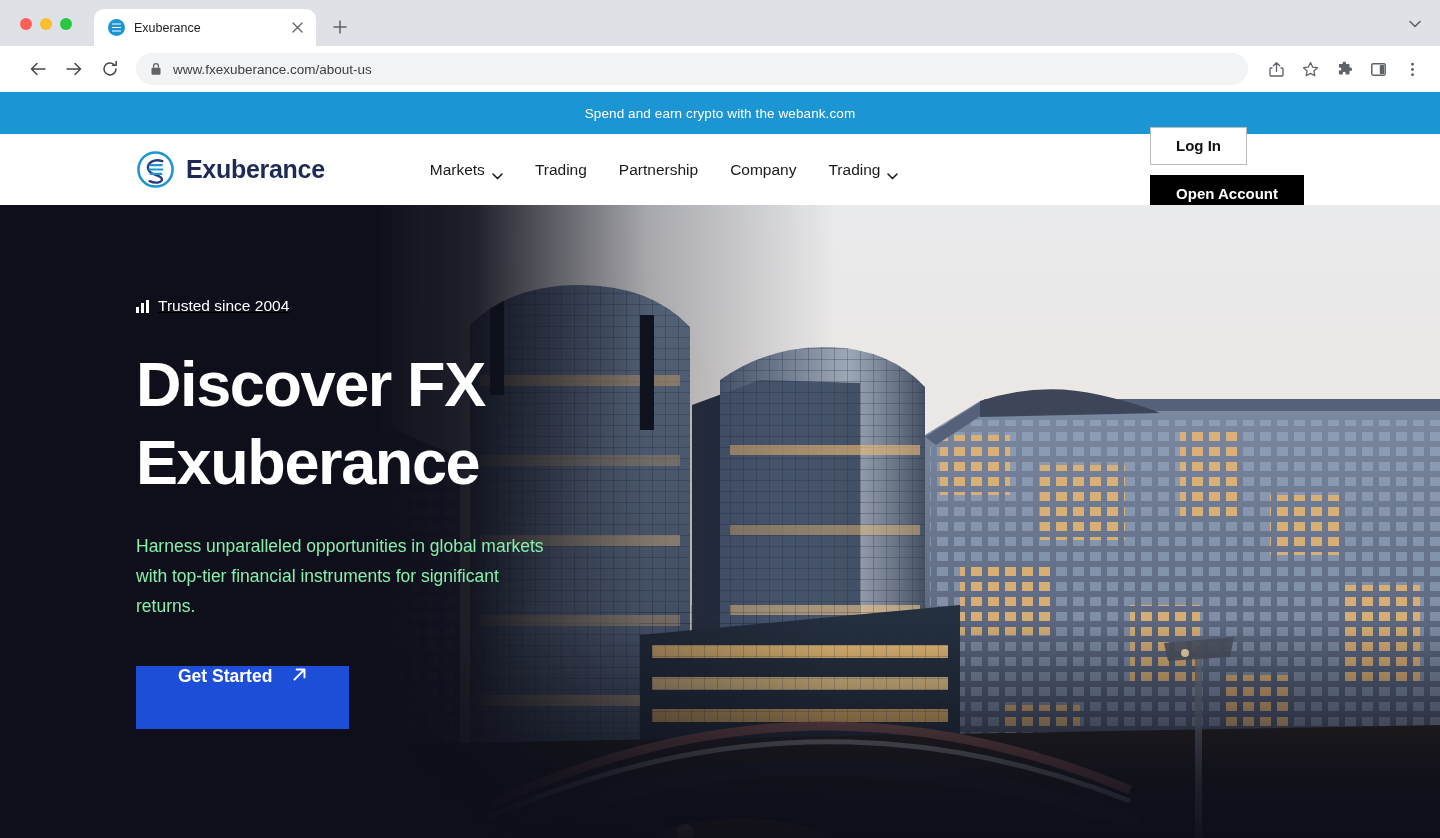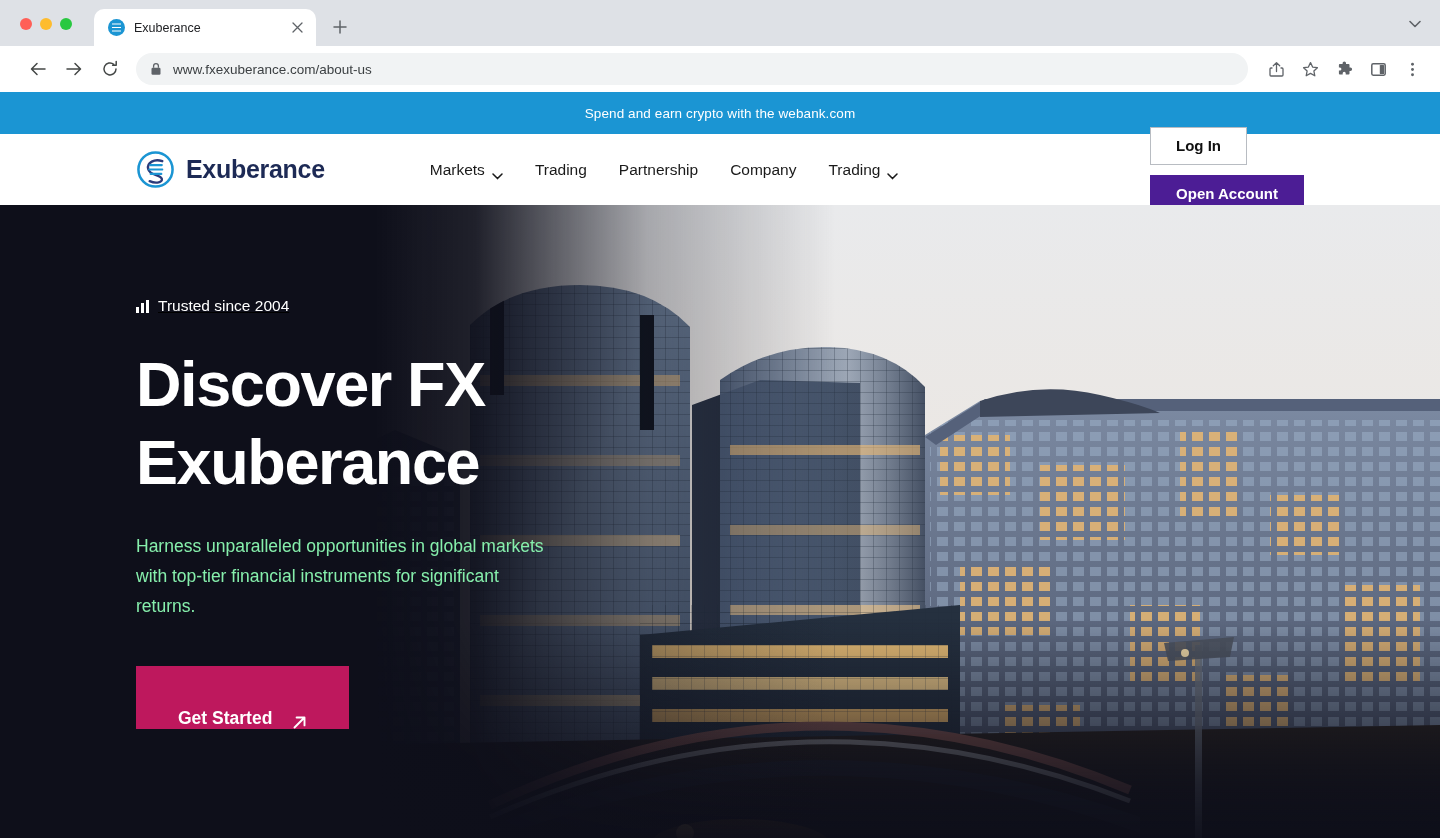--- a/index.html
+++ b/index.html
@@ -112,21 +112,21 @@
     font-size: 15.5px; color: #1a1a1a; white-space: nowrap;
   }
   .chev { width: 11px; height: 7px; flex: none; }
   .head-actions { margin-left: auto; display: flex; align-items: flex-start; gap: 10px; flex-direction: column; }
   .btn-login {
     height: 38px; padding: 0 25px; border: 1px solid #b8bcc2;
     background: #fff; font-size: 15px; font-weight: bold; color: #111;
     display: flex; align-items: center; justify-content: center;
   }
   .btn-open {
-    height: 38px; padding: 0 26px; background: #4c1d95; border: none;
+    height: 38px; padding: 0 26px; background: #000000; border: none;
     font-size: 15px; font-weight: bold; color: #fff;
     display: flex; align-items: center; justify-content: center;
   }
 
   
   .hero {
     position: relative; height: 646px; background: #0e0f1a; overflow: hidden;
   }
   .hero-photo {
     position: absolute; inset: 0 0 0 340px; overflow: hidden;
@@ -151,22 +151,22 @@
   .hero-title {
     font-size: 63px; line-height: 78px; font-weight: bold;
     color: #fff; letter-spacing: -1.4px; margin-bottom: 30px;
     white-space: pre-line;
   }
   .hero-sub {
     font-size: 17.5px; line-height: 30px; color: #86efac;
     max-width: 440px; margin-bottom: 45px;
   }
   .btn-cta {
-    height: 63px; padding: 0 42px; background: #be185d; border: none;
-    display: inline-flex; align-items: flex-end; gap: 20px;
+    height: 63px; padding: 0 42px; background: #1d4ed8; border: none;
+    display: inline-flex; align-items: flex-start; gap: 20px;
     font-size: 17.5px; font-weight: bold; color: #fff;
   }
   .cta-arrow { width: 15px; height: 15px; flex: none; }
 </style>
 </head>
 <body>
 
 <div class="browser">
 
   <div class="tabstrip">

